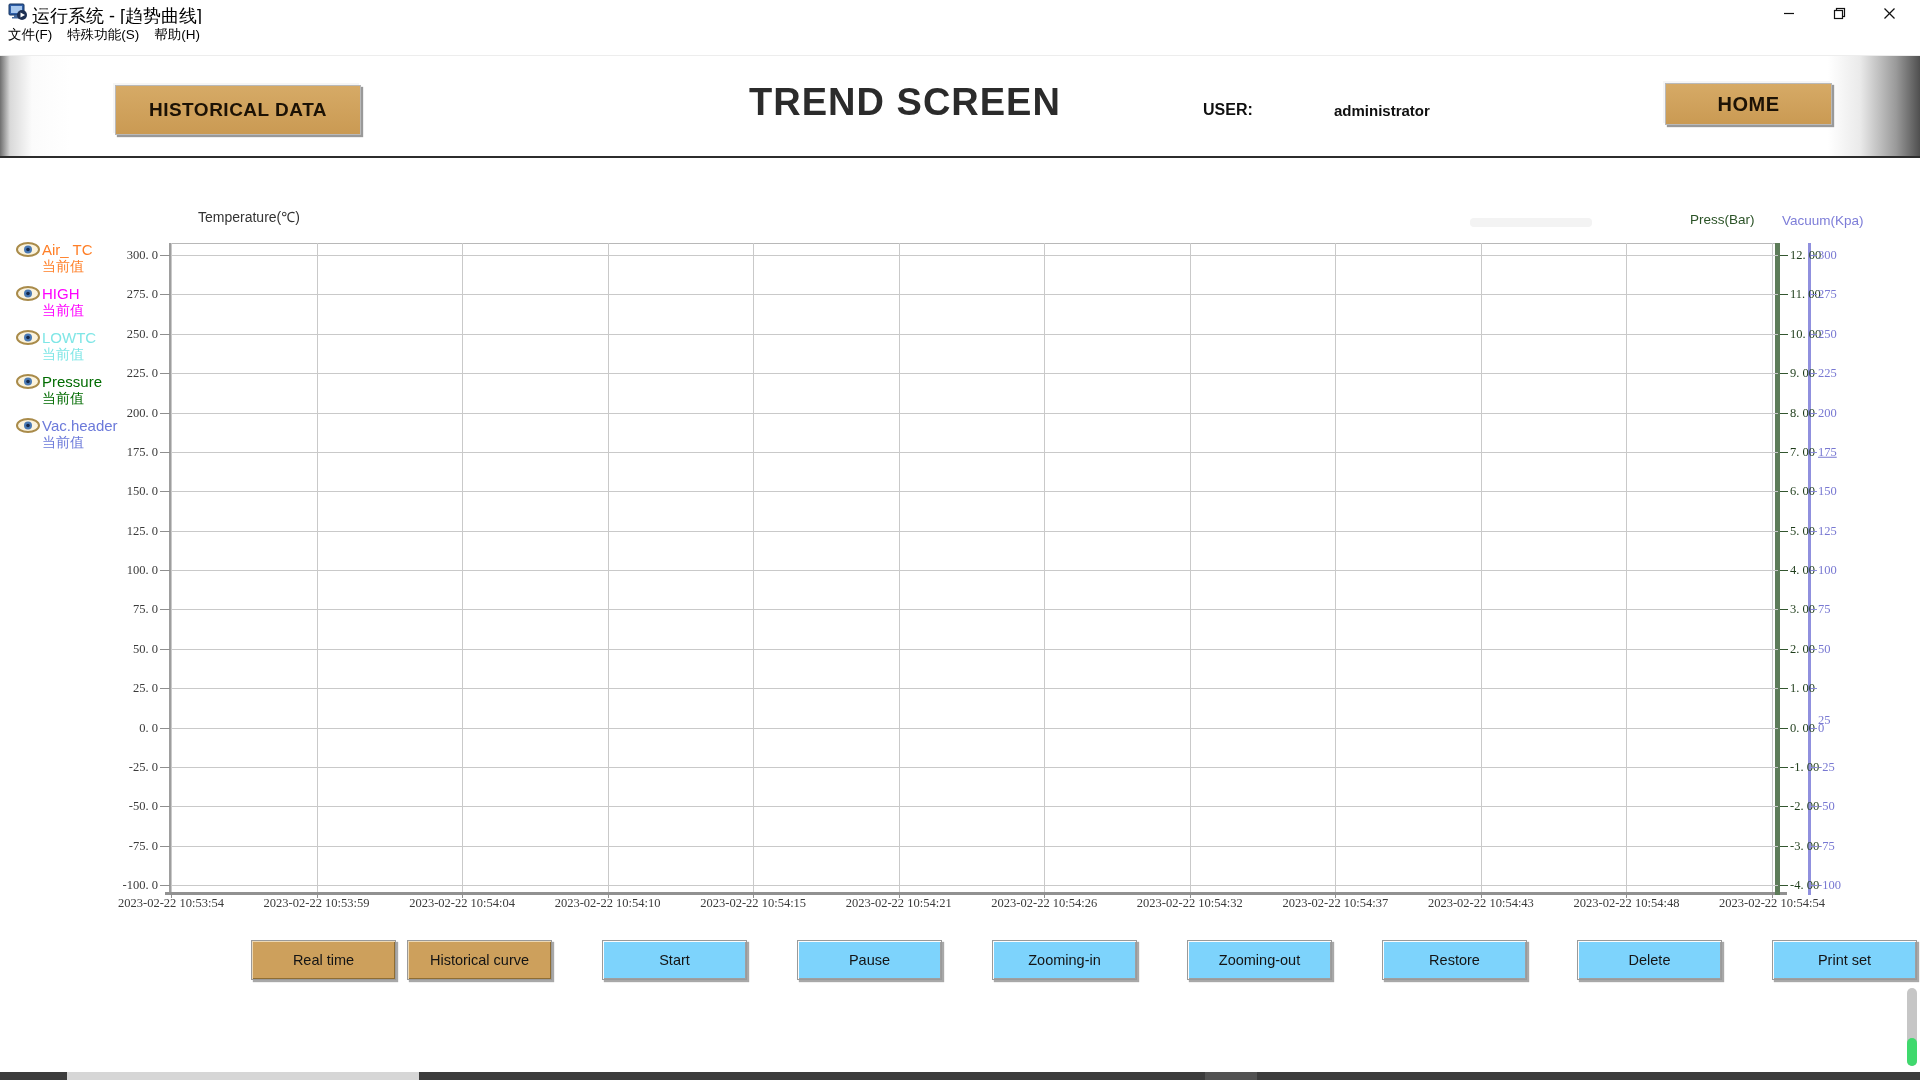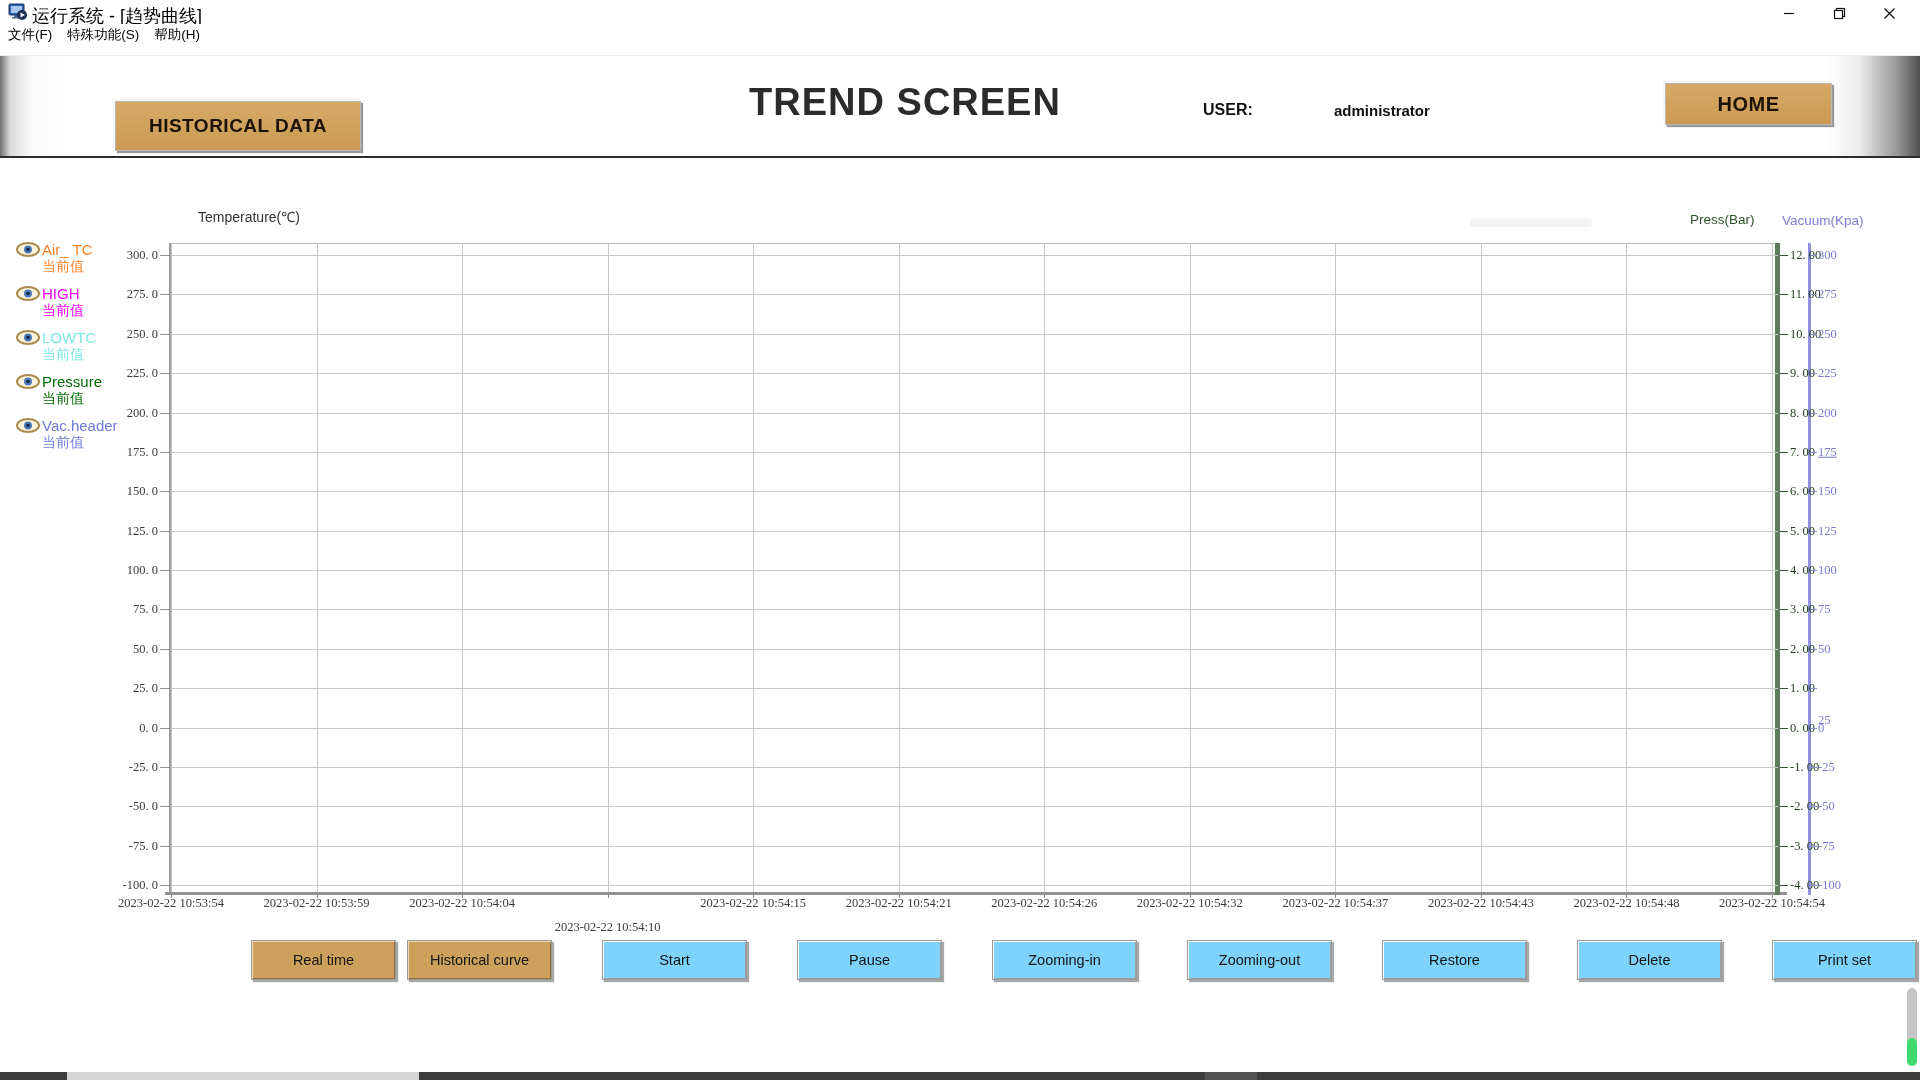--- a/index.html
+++ b/index.html
@@ -21,21 +21,21 @@
 
   
   #header{position:absolute;left:0;top:55px;width:1920px;height:103px;
      background:linear-gradient(to right,#6f6f6f 0px,#d9d9d9 10px,#fbfbfb 32px,#ffffff 70px,
                 #ffffff 1828px,#eaeaea 1860px,#9a9a9a 1896px,#4f4f4f 1920px);
      border-top:1px solid #ededed;border-bottom:2px solid #2c2c2c;box-sizing:border-box;}
   .tanbtn{position:absolute;display:flex;align-items:center;justify-content:center;
      background:linear-gradient(#d6aa66,#ca9a53);color:#1c1205;font-weight:bold;
      border:1px solid #b9b9b9;box-shadow:-2px -2px 0 #f6f6f6,2px 2px 1px #999;
      cursor:default;letter-spacing:.5px;}
-  #btn-historical{left:115px;top:45px;width:244px;height:48px;font-size:19px;}
+  #btn-historical{left:115px;top:29px;width:244px;height:48px;font-size:19px;}
   #btn-home{left:1665px;top:27px;width:165px;height:40px;font-size:20px;}
   #trend-title{position:absolute;left:905px;top:25px;transform:translateX(-50%);
      font-size:38px;font-weight:bold;color:#2b2b2b;letter-spacing:1px;white-space:nowrap;}
   #user-label{position:absolute;left:1203px;top:45px;font-size:16px;font-weight:bold;color:#101010;}
   #user-value{position:absolute;left:1334px;top:46px;font-size:15px;font-weight:bold;color:#101010;}
 
   
   #legend{position:absolute;left:16px;top:240px;width:130px;}
   .legend-item{margin-bottom:9px;}
   .leg-line{display:flex;align-items:center;height:18px;}
@@ -316,21 +316,21 @@
     <div class="vdash" style="left: 171px; top: 892px;"></div>
     <div class="tick-label time-lab" style="left: 171px; top: 897px;">2023-02-22 10:53:54</div>
     <div class="vgrid" style="left: 316.545px; top: 243px; height: 649px;"></div>
     <div class="vdash" style="left: 316.545px; top: 892px;"></div>
     <div class="tick-label time-lab" style="left: 316.545px; top: 897px;">2023-02-22 10:53:59</div>
     <div class="vgrid" style="left: 462.091px; top: 243px; height: 649px;"></div>
     <div class="vdash" style="left: 462.091px; top: 892px;"></div>
     <div class="tick-label time-lab" style="left: 462.091px; top: 897px;">2023-02-22 10:54:04</div>
     <div class="vgrid" style="left: 607.636px; top: 243px; height: 649px;"></div>
     <div class="vdash" style="left: 607.636px; top: 892px;"></div>
-    <div class="tick-label time-lab" style="left: 607.636px; top: 897px; margin-top: 24px;">2023-02-22 10:54:10</div>
+    <div class="tick-label time-lab" style="left: 607.636px; top: 897px;">2023-02-22 10:54:10</div>
     <div class="vgrid" style="left: 753.182px; top: 243px; height: 649px;"></div>
     <div class="vdash" style="left: 753.182px; top: 892px;"></div>
     <div class="tick-label time-lab" style="left: 753.182px; top: 897px;">2023-02-22 10:54:15</div>
     <div class="vgrid" style="left: 898.727px; top: 243px; height: 649px;"></div>
     <div class="vdash" style="left: 898.727px; top: 892px;"></div>
     <div class="tick-label time-lab" style="left: 898.727px; top: 897px;">2023-02-22 10:54:21</div>
     <div class="vgrid" style="left: 1044.27px; top: 243px; height: 649px;"></div>
     <div class="vdash" style="left: 1044.27px; top: 892px;"></div>
     <div class="tick-label time-lab" style="left: 1044.27px; top: 897px;">2023-02-22 10:54:26</div>
     <div class="vgrid" style="left: 1189.82px; top: 243px; height: 649px;"></div>

